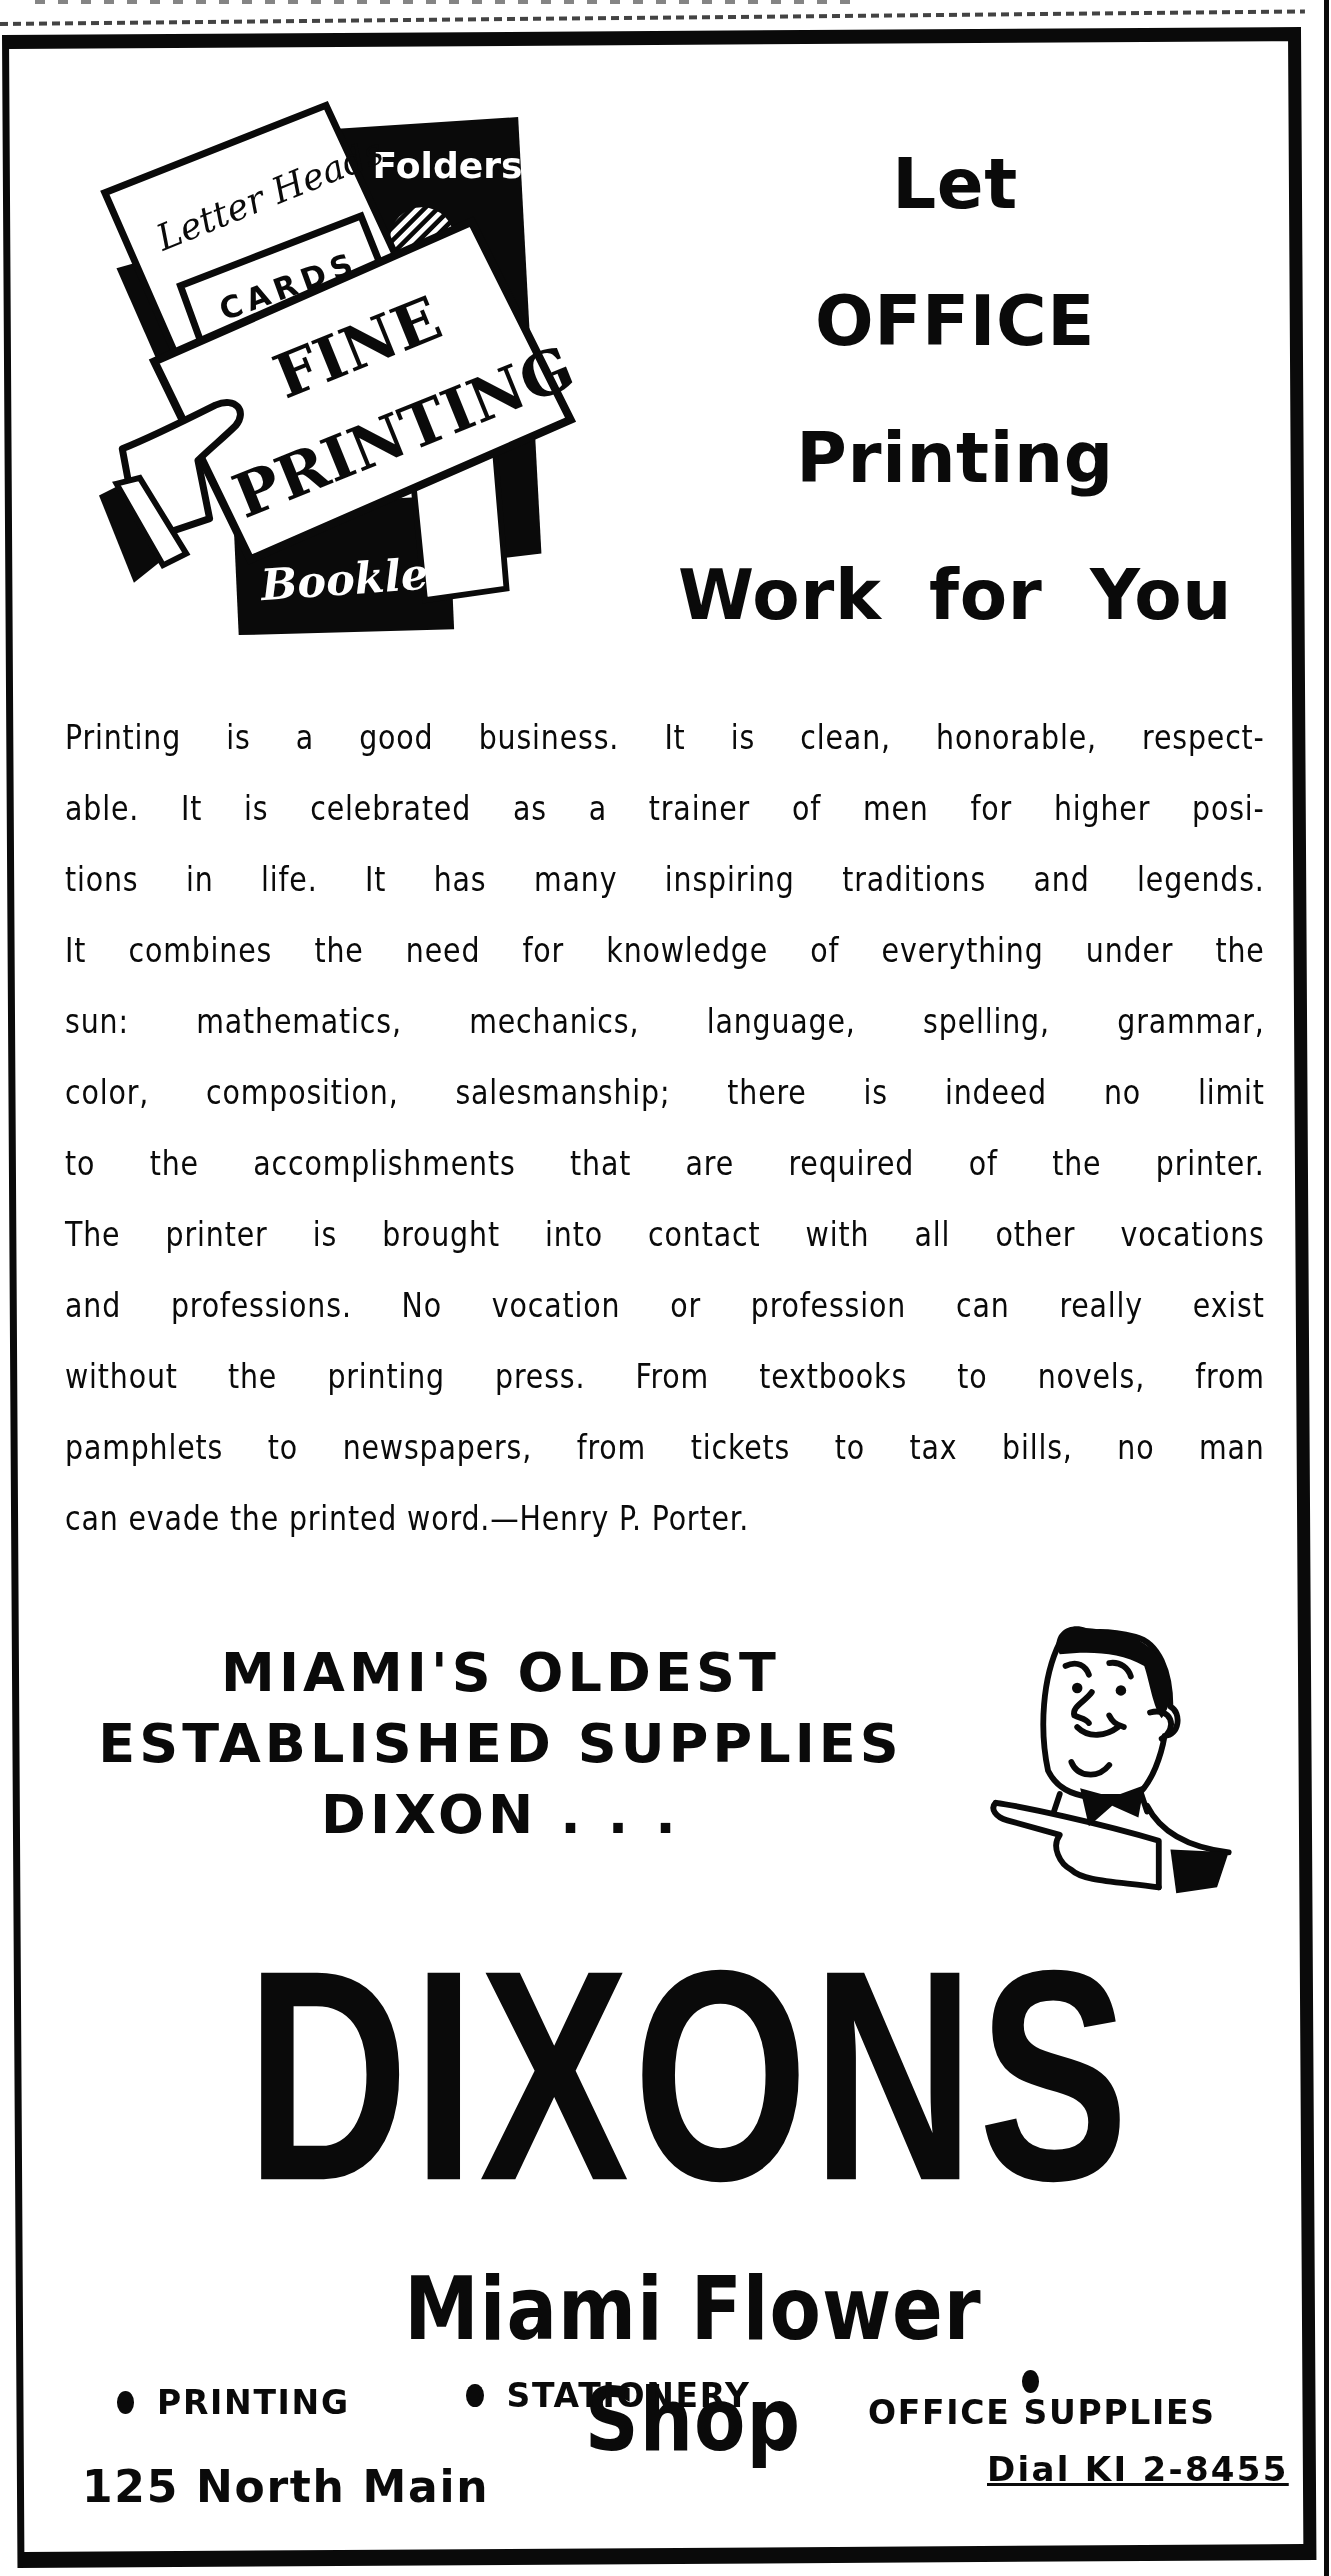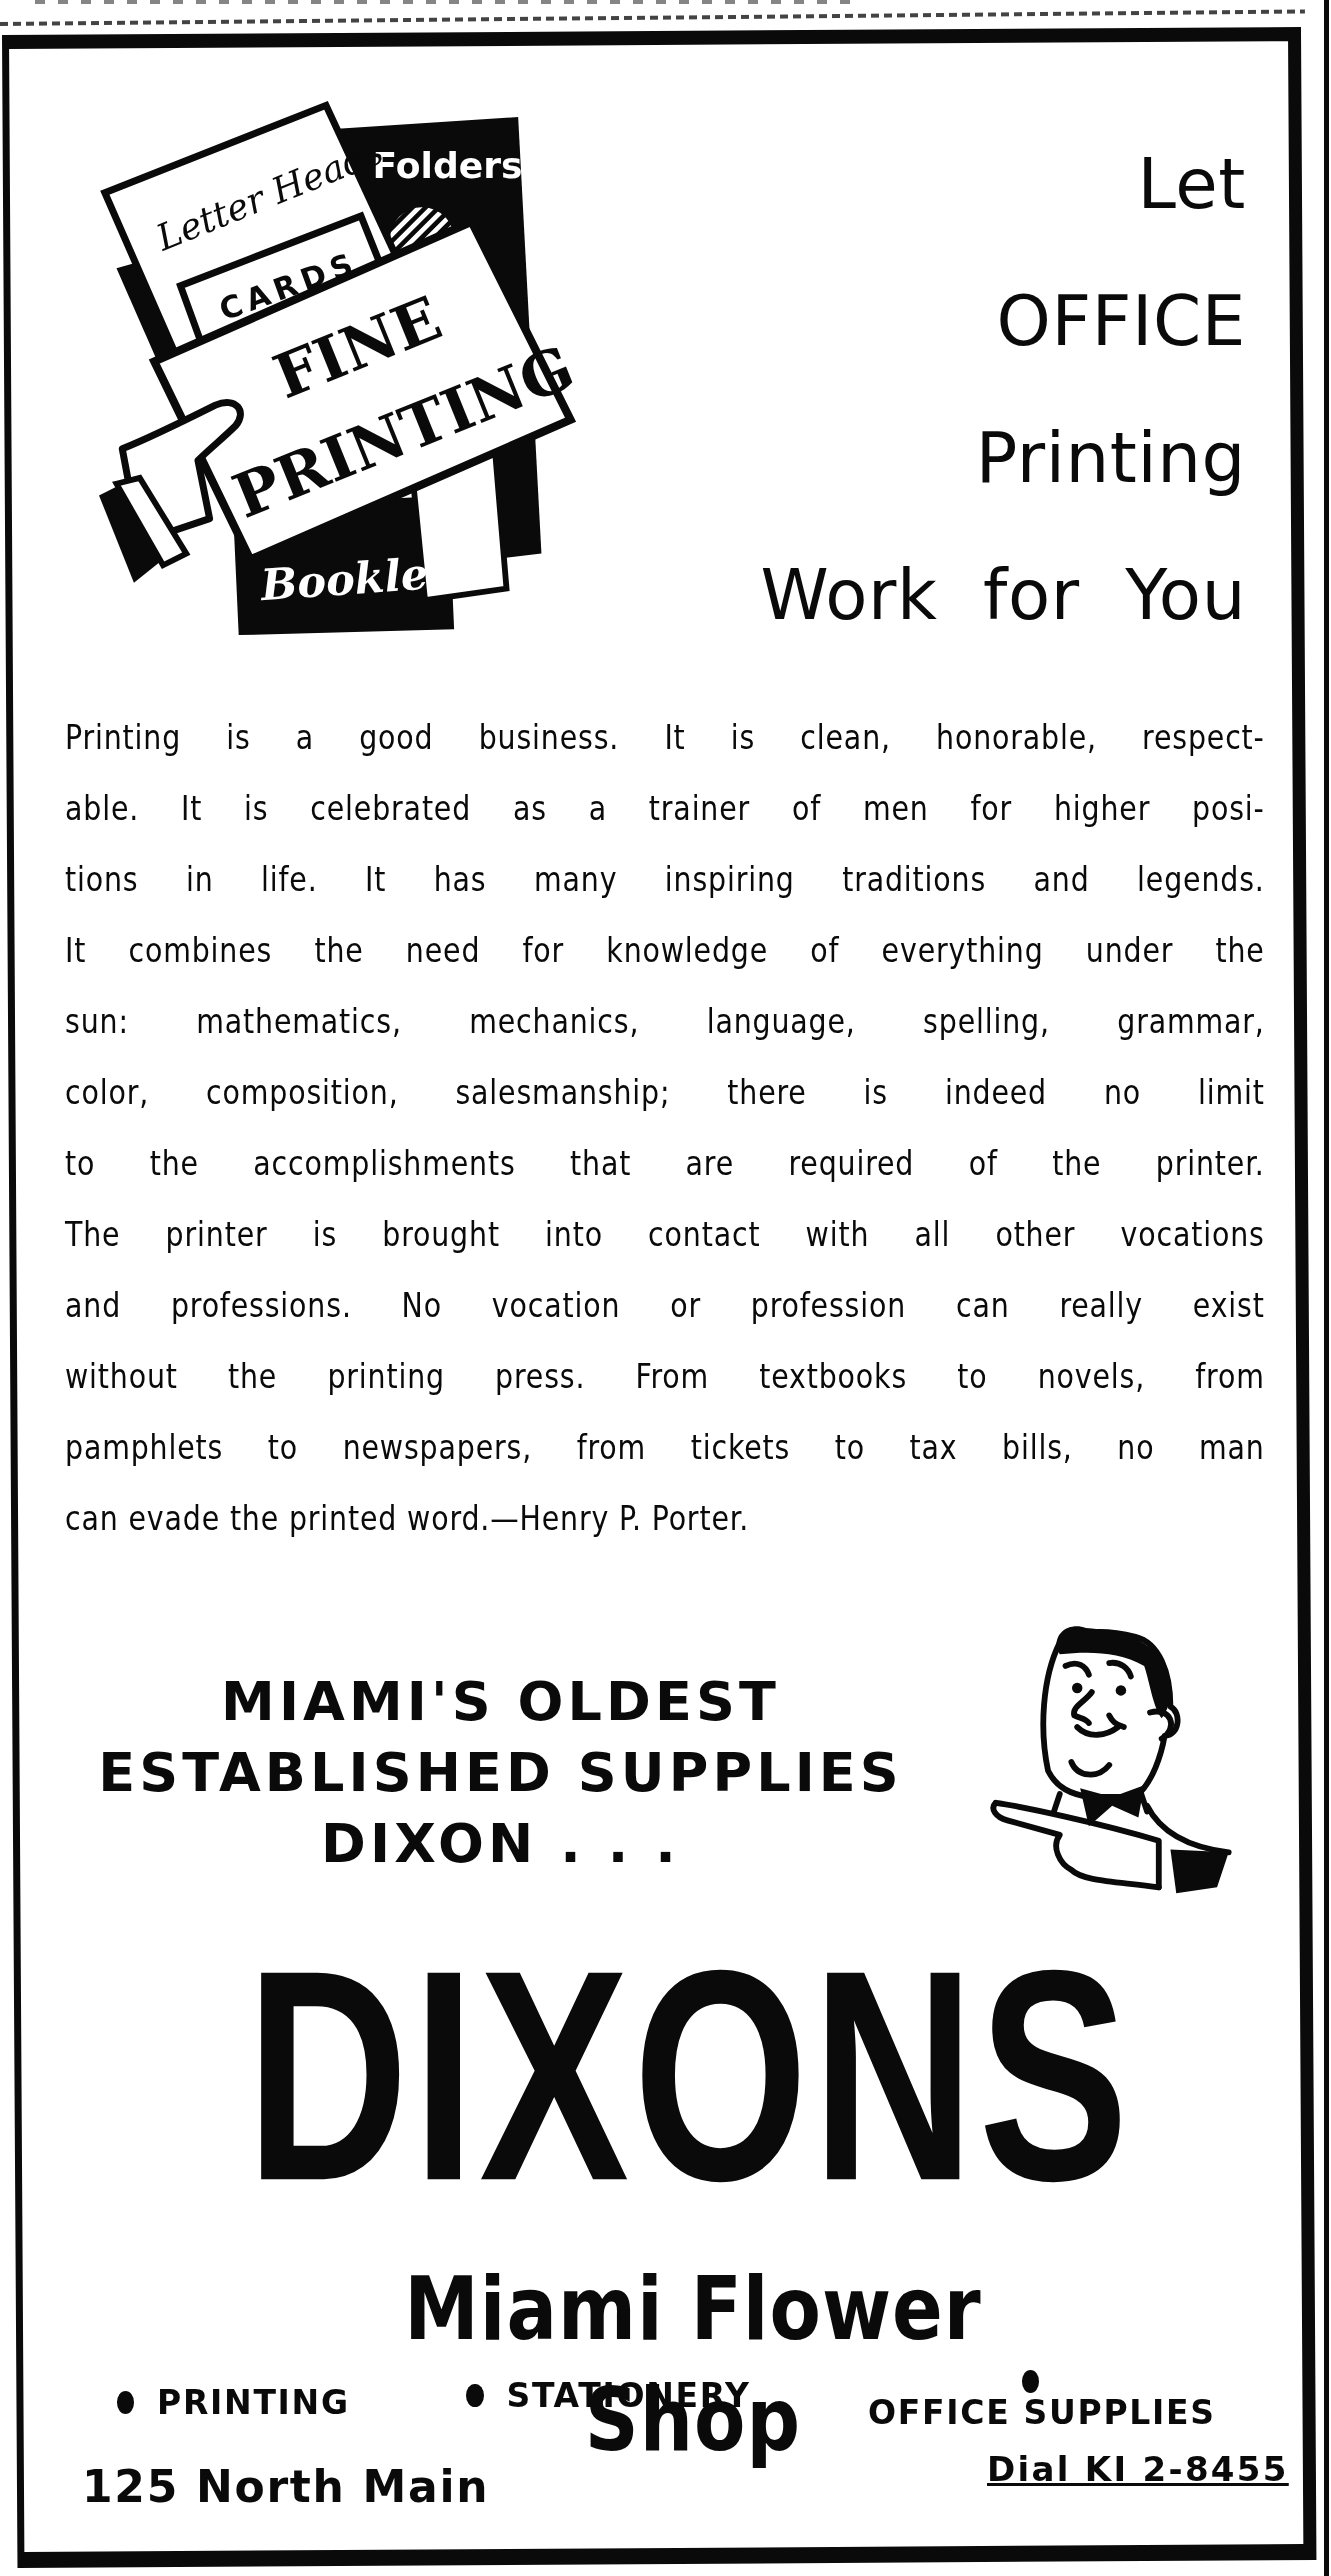--- a/index.html
+++ b/index.html
@@ -20,35 +20,35 @@
          border-right: 13px solid #0a0a0a; border-bottom: 16.3px solid #0a0a0a;
          box-sizing: border-box; transform: rotate(-0.35deg); transform-origin: top left; }
   .outer-rule { position: absolute; right: 3.5px; top: 0; width: 4.7px; height: 2576px;
          background: #0a0a0a; }
 
   
   .illus { position: absolute; left: 99px; top: 76px; width: 489px; height: 571px; text-align: right; }
   .illus svg { width: 100%; height: 100%; }
 
   
-  .headline { position: absolute; left: 664px; top: 116px; width: 582px; text-align: right;
-         font-family: "DejaVu Sans", sans-serif; font-weight: normal; }
+  .headline { position: absolute; left: 664px; top: 116px; width: 582px; text-align: center;
+         font-family: "DejaVu Sans", sans-serif; font-weight: bold; }
   .headline div { font-size: 69px; line-height: 137px; letter-spacing: 0.6px; }
 
   
   .body-copy { position: absolute; left: 65px; top: 702px; width: 1200px;
          font-family: "DejaVu Sans Condensed", "DejaVu Sans", sans-serif;
          font-size: 34px; line-height: 71px; text-align: justify;
          letter-spacing: 0.9px; transform: scaleX(0.93); transform-origin: left top; }
   .body-copy .line { display: block; white-space: nowrap; text-align-last: justify; width: 1290px; }
   .body-copy .line.last { text-align-last: left; }
 
   
   .tagline { position: absolute; left: 93px; top: 1637px; width: 815px; text-align: center;
-         font-weight: bold; font-size: 54px; line-height: 71px; letter-spacing: 4.1px; margin-top: 29px; }
+         font-weight: bold; font-size: 54px; line-height: 71px; letter-spacing: 4.1px; }
 
   
   .mascot { position: absolute; left: 984px; top: 1596px; width: 268px; height: 303px; }
   .mascot svg { width: 100%; height: 100%; }
 
   
   .brand { position: absolute; left: 157px; top: 1963px; width: 1048px; text-align: center;
          font-family: "Liberation Sans", sans-serif; font-weight: bold;
          font-size: 326px; line-height: 245px; letter-spacing: 5.8px;
          transform: scaleX(0.69) scaleY(0.92); transform-origin: left top; width: 1543px; }

